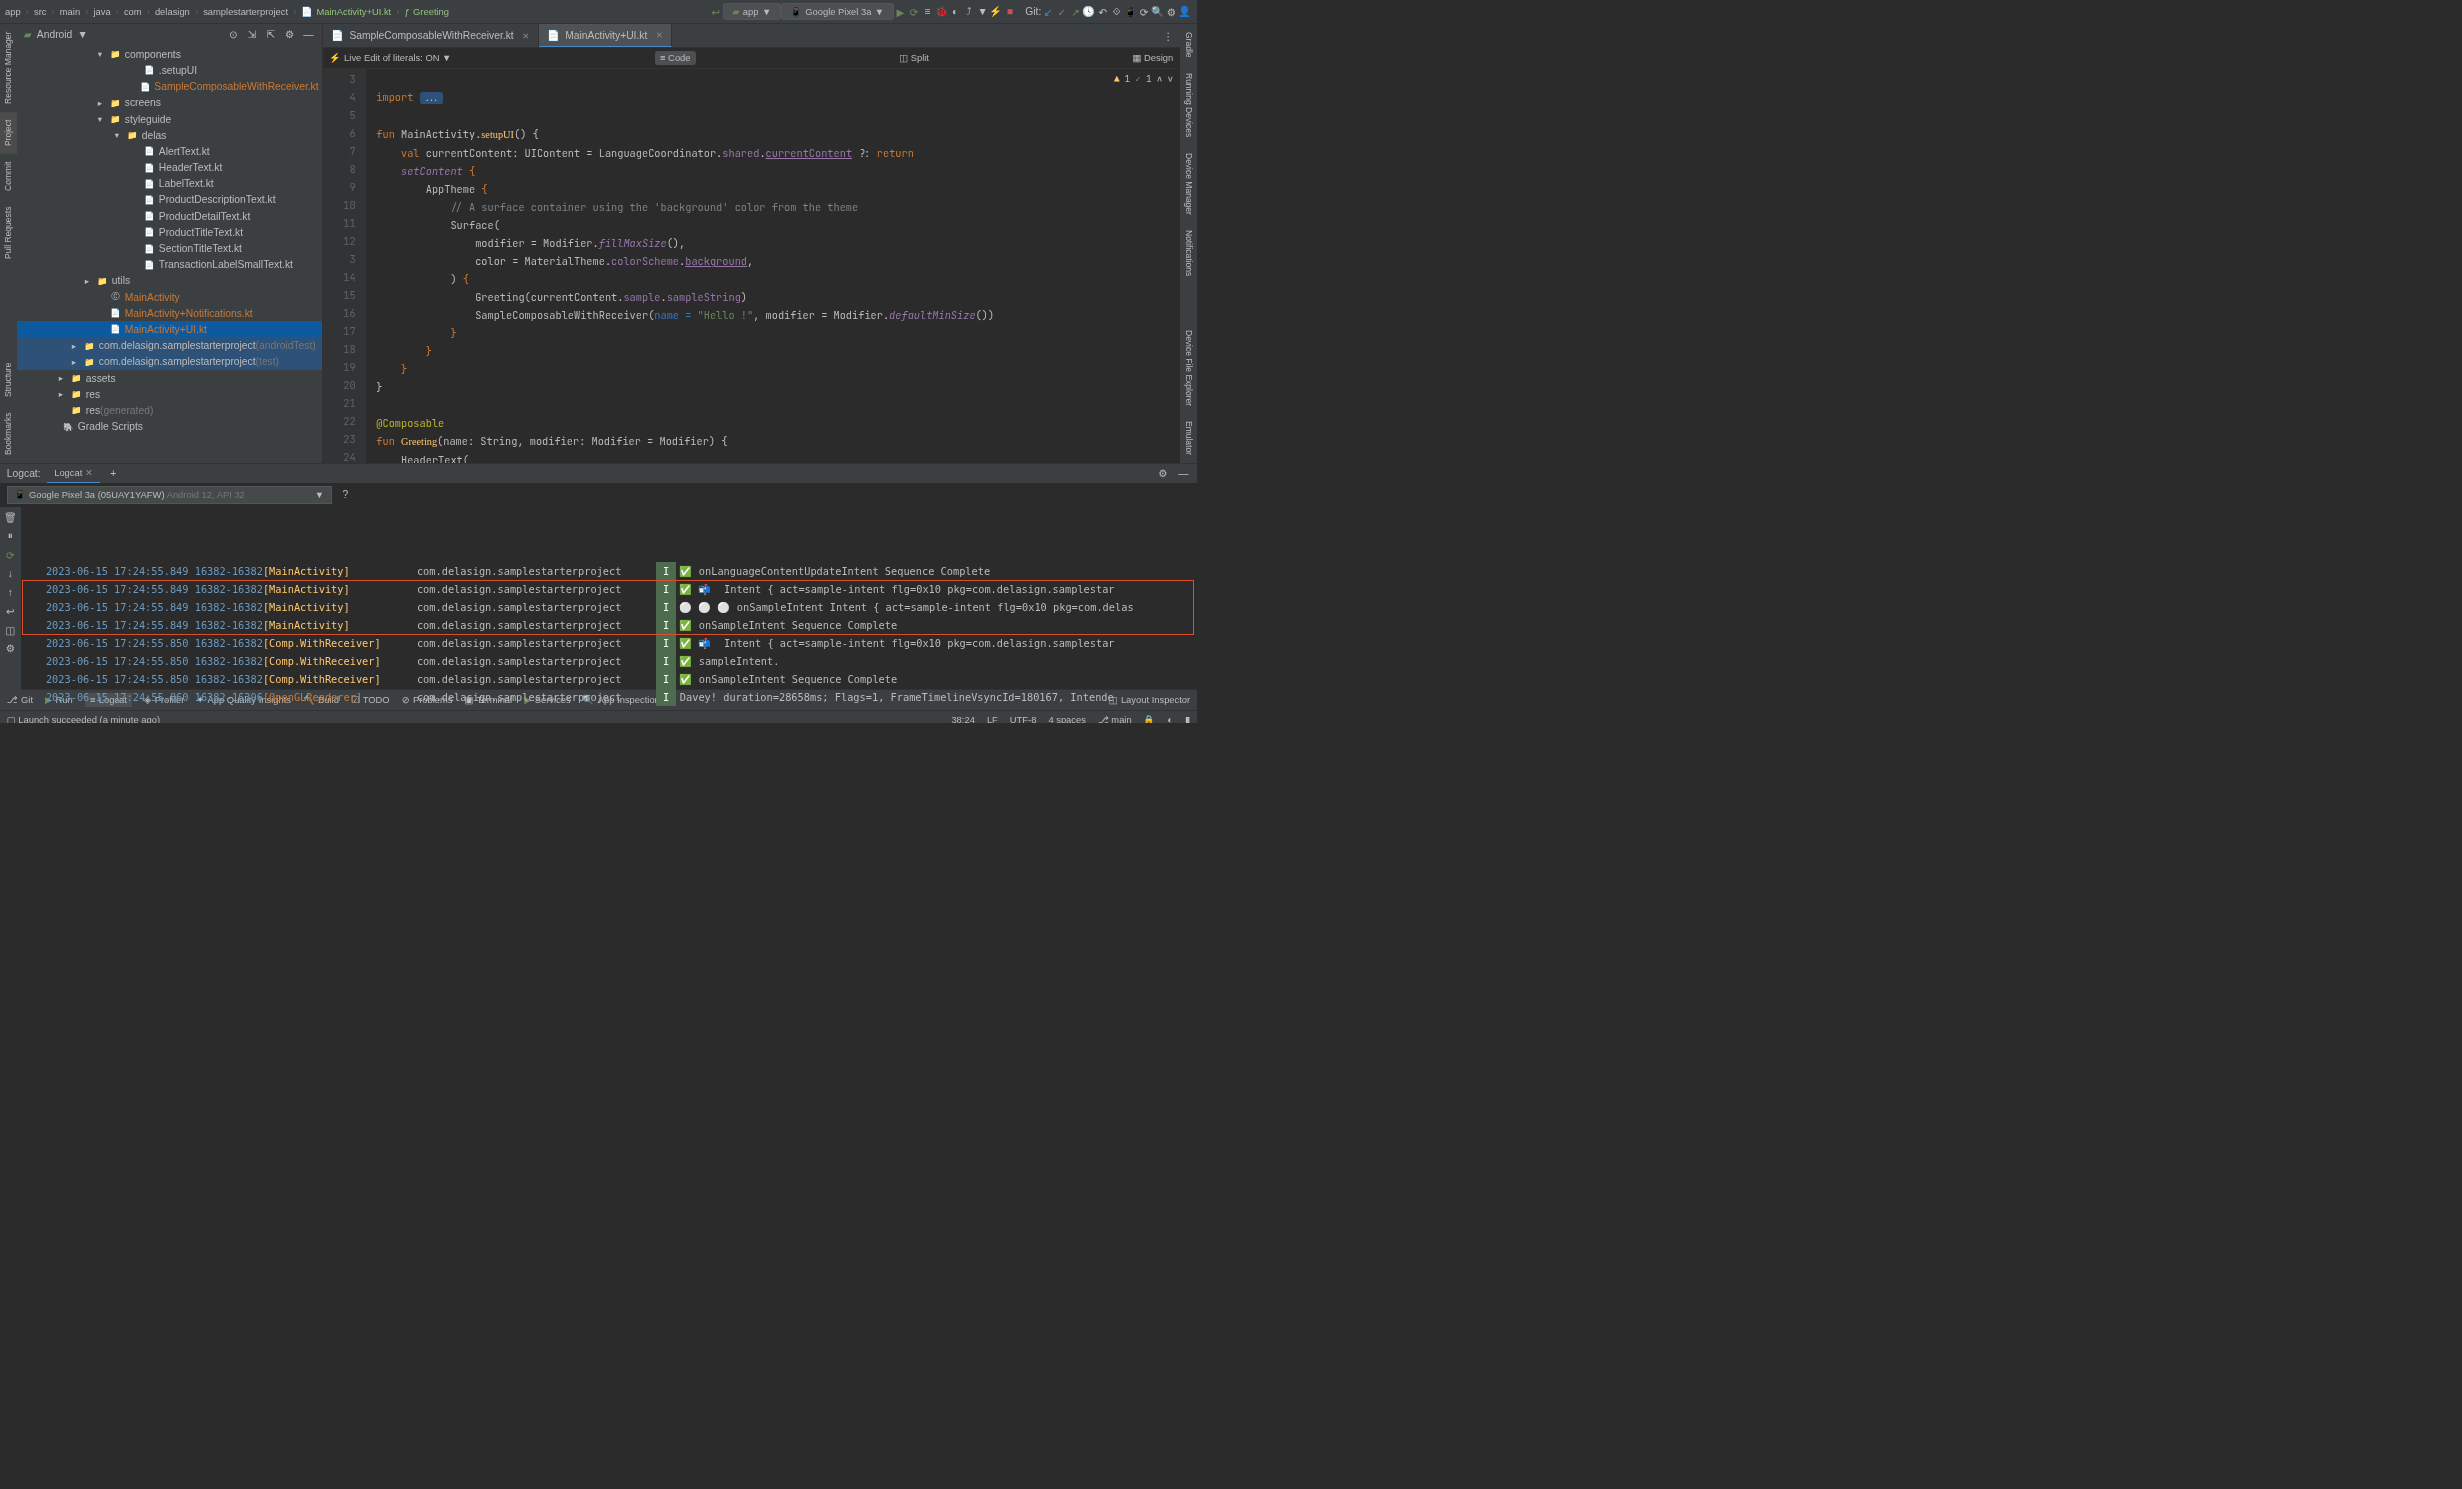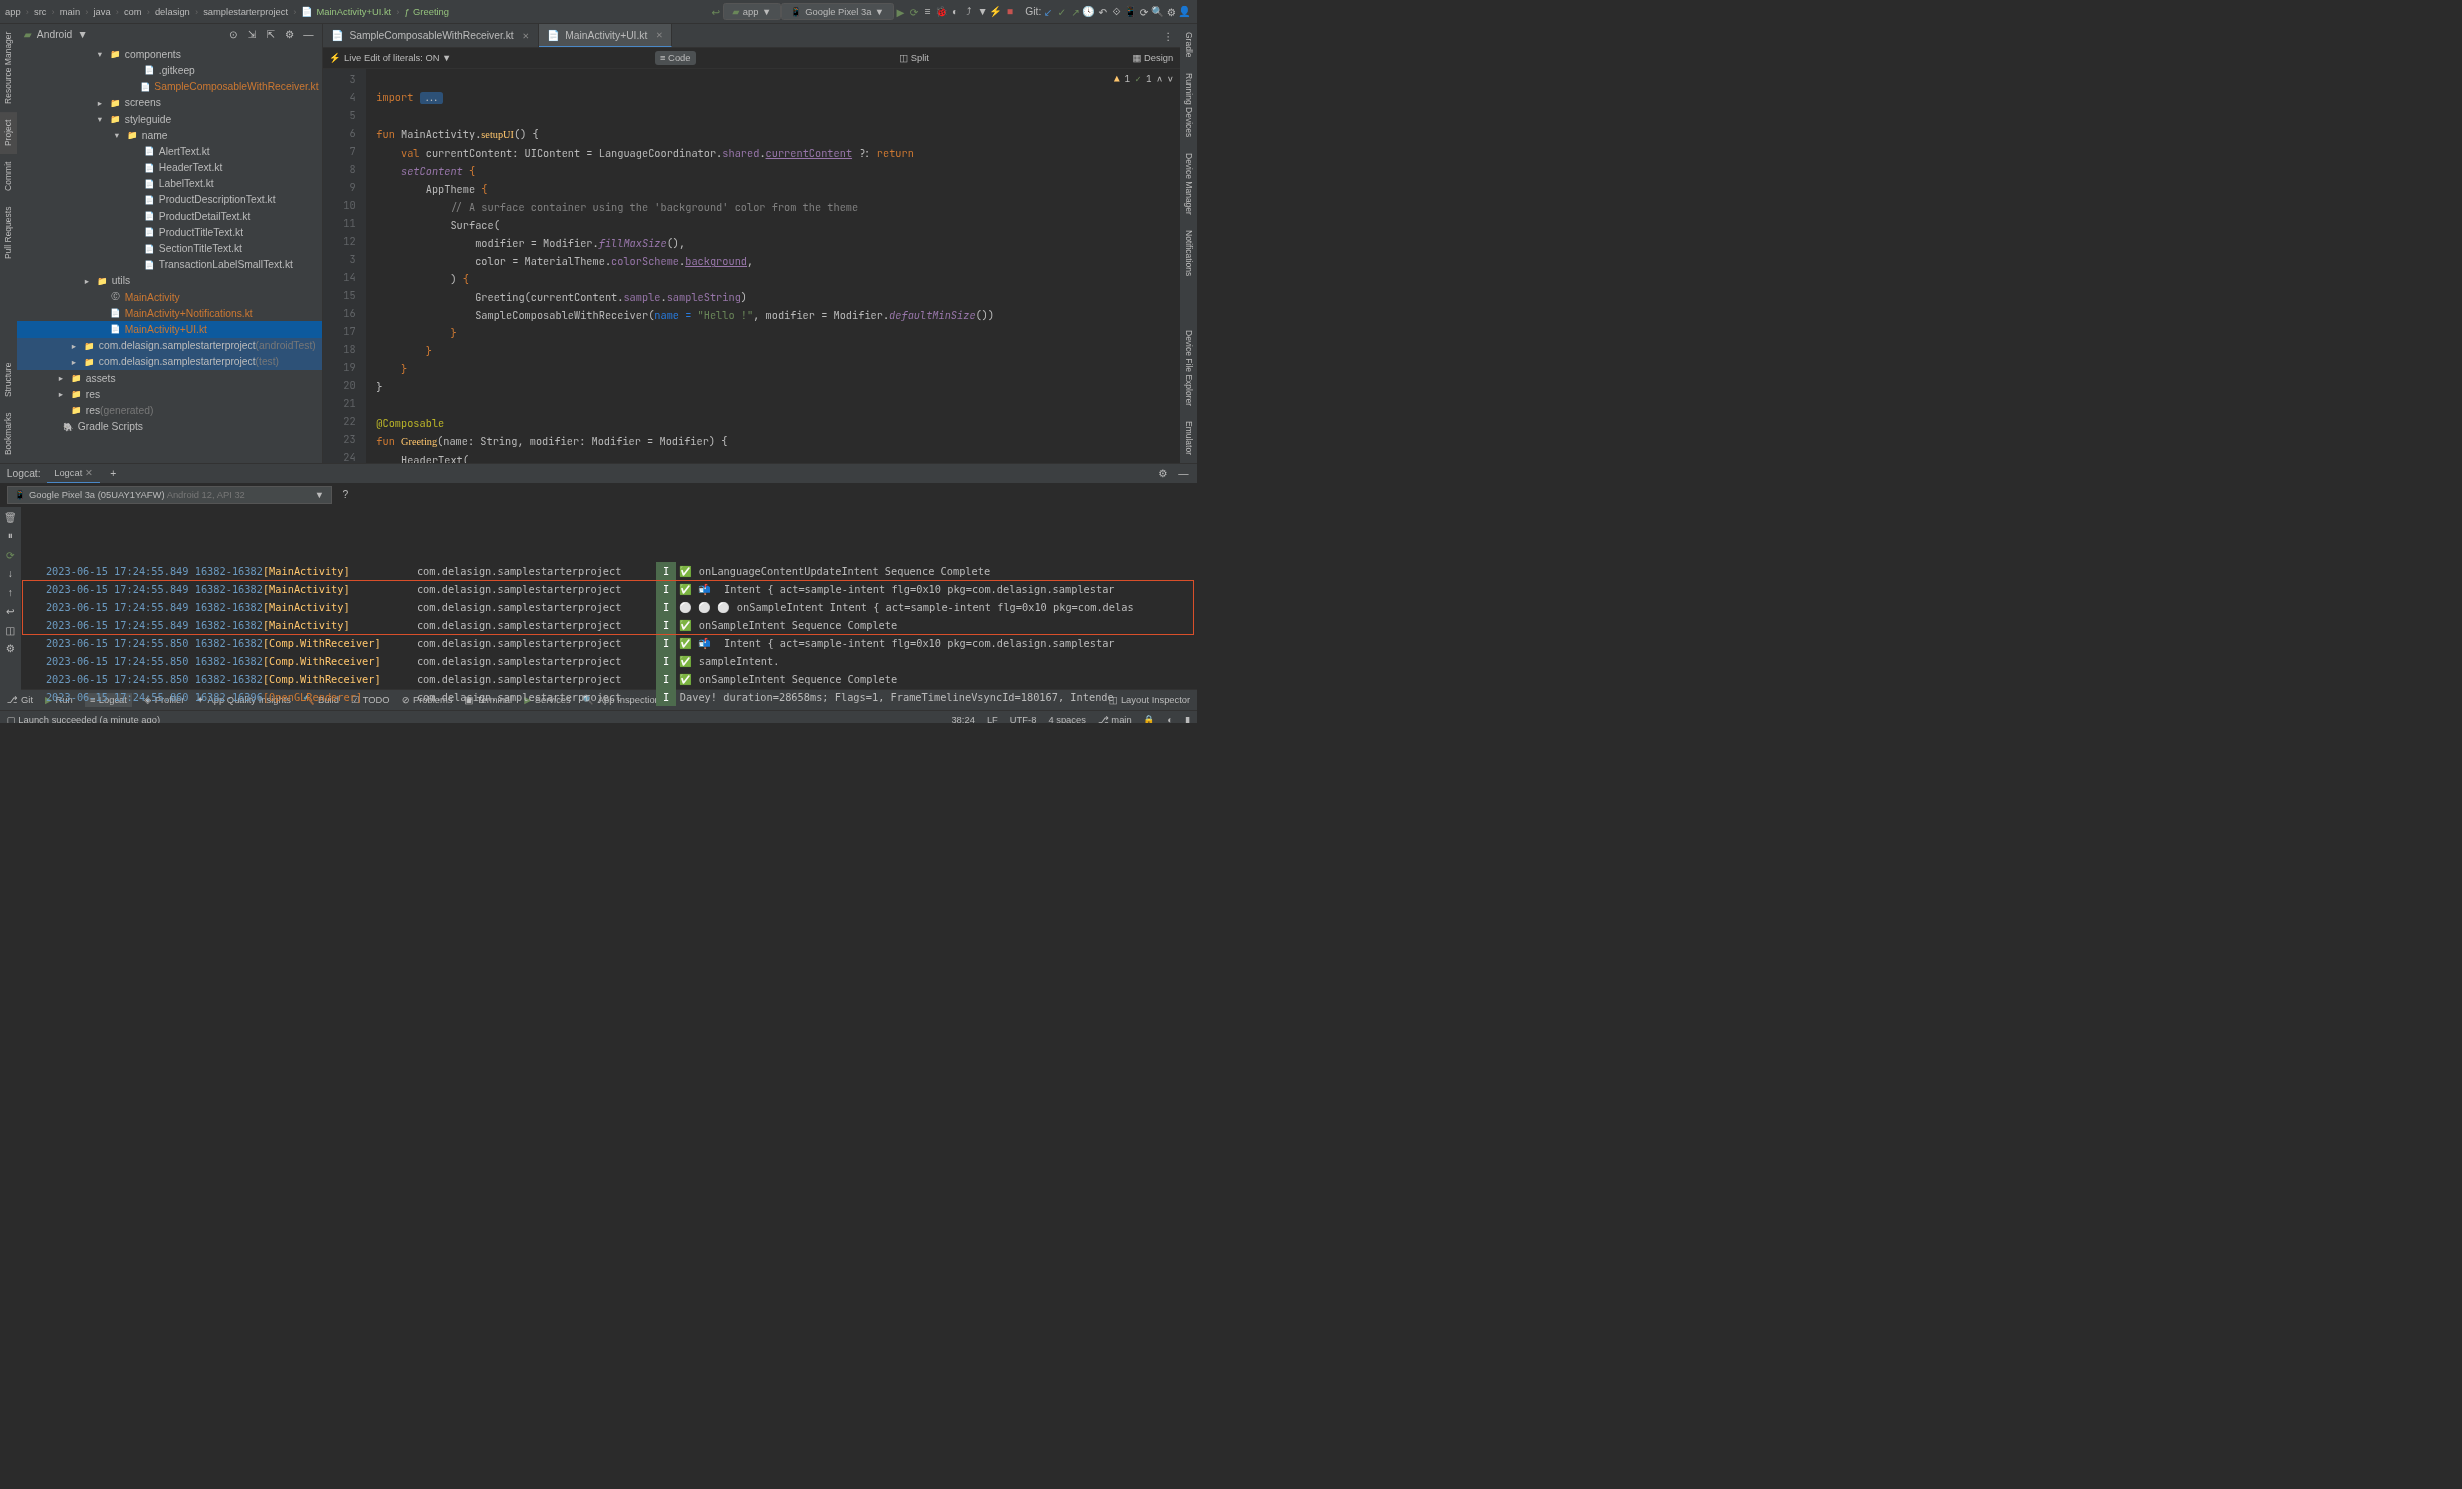--- a/index.html
+++ b/index.html
@@ -150,21 +150,21 @@
     <div class="tree" id="tree">
         <div class="tree-item" style="padding-left: 77px;">
           <span class="tree-icon">▾</span>
           <span class="tree-icon">📁</span>
           <span class="">components</span>
           <span style="color:#777"></span>
         </div>
         <div class="tree-item" style="padding-left: 111px;">
           <span class="tree-icon"></span>
           <span class="tree-icon">📄</span>
-          <span class="">.gitkeep</span>
+          <span class="">.setupUI</span>
           <span style="color:#777"></span>
         </div>
         <div class="tree-item" style="padding-left: 111px;">
           <span class="tree-icon"></span>
           <span class="tree-icon">📄</span>
           <span class="orange-txt">SampleComposableWithReceiver.kt</span>
           <span style="color:#777"></span>
         </div>
         <div class="tree-item" style="padding-left: 77px;">
           <span class="tree-icon">▸</span>
@@ -174,21 +174,21 @@
         </div>
         <div class="tree-item" style="padding-left: 77px;">
           <span class="tree-icon">▾</span>
           <span class="tree-icon">📁</span>
           <span class="">styleguide</span>
           <span style="color:#777"></span>
         </div>
         <div class="tree-item" style="padding-left: 94px;">
           <span class="tree-icon">▾</span>
           <span class="tree-icon">📁</span>
-          <span class="">name</span>
+          <span class="">delas</span>
           <span style="color:#777"></span>
         </div>
         <div class="tree-item" style="padding-left: 111px;">
           <span class="tree-icon"></span>
           <span class="tree-icon">📄</span>
           <span class="">AlertText.kt</span>
           <span style="color:#777"></span>
         </div>
         <div class="tree-item" style="padding-left: 111px;">
           <span class="tree-icon"></span>

